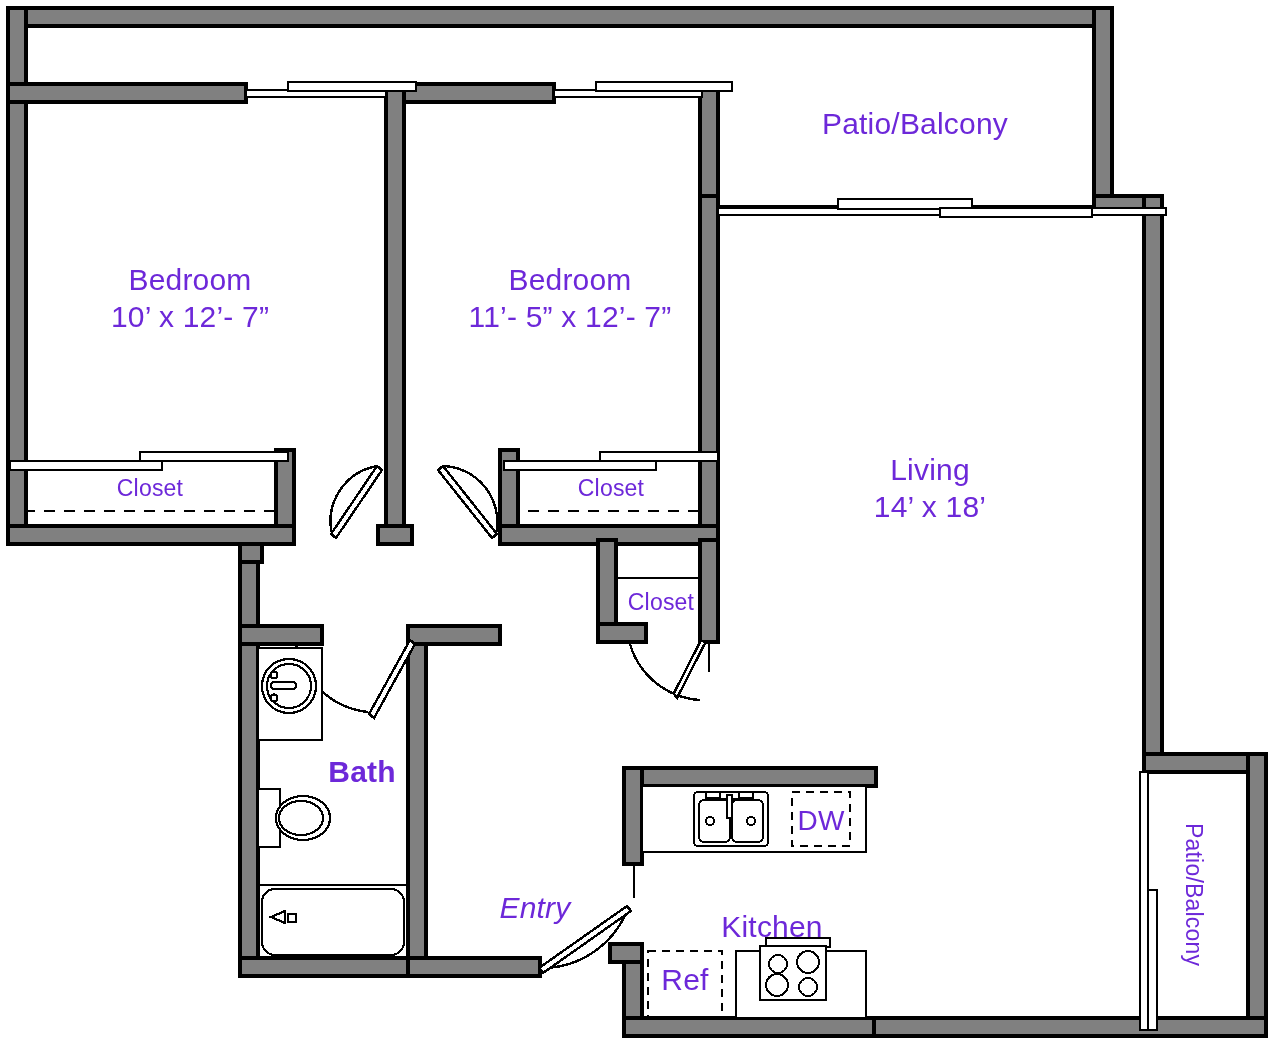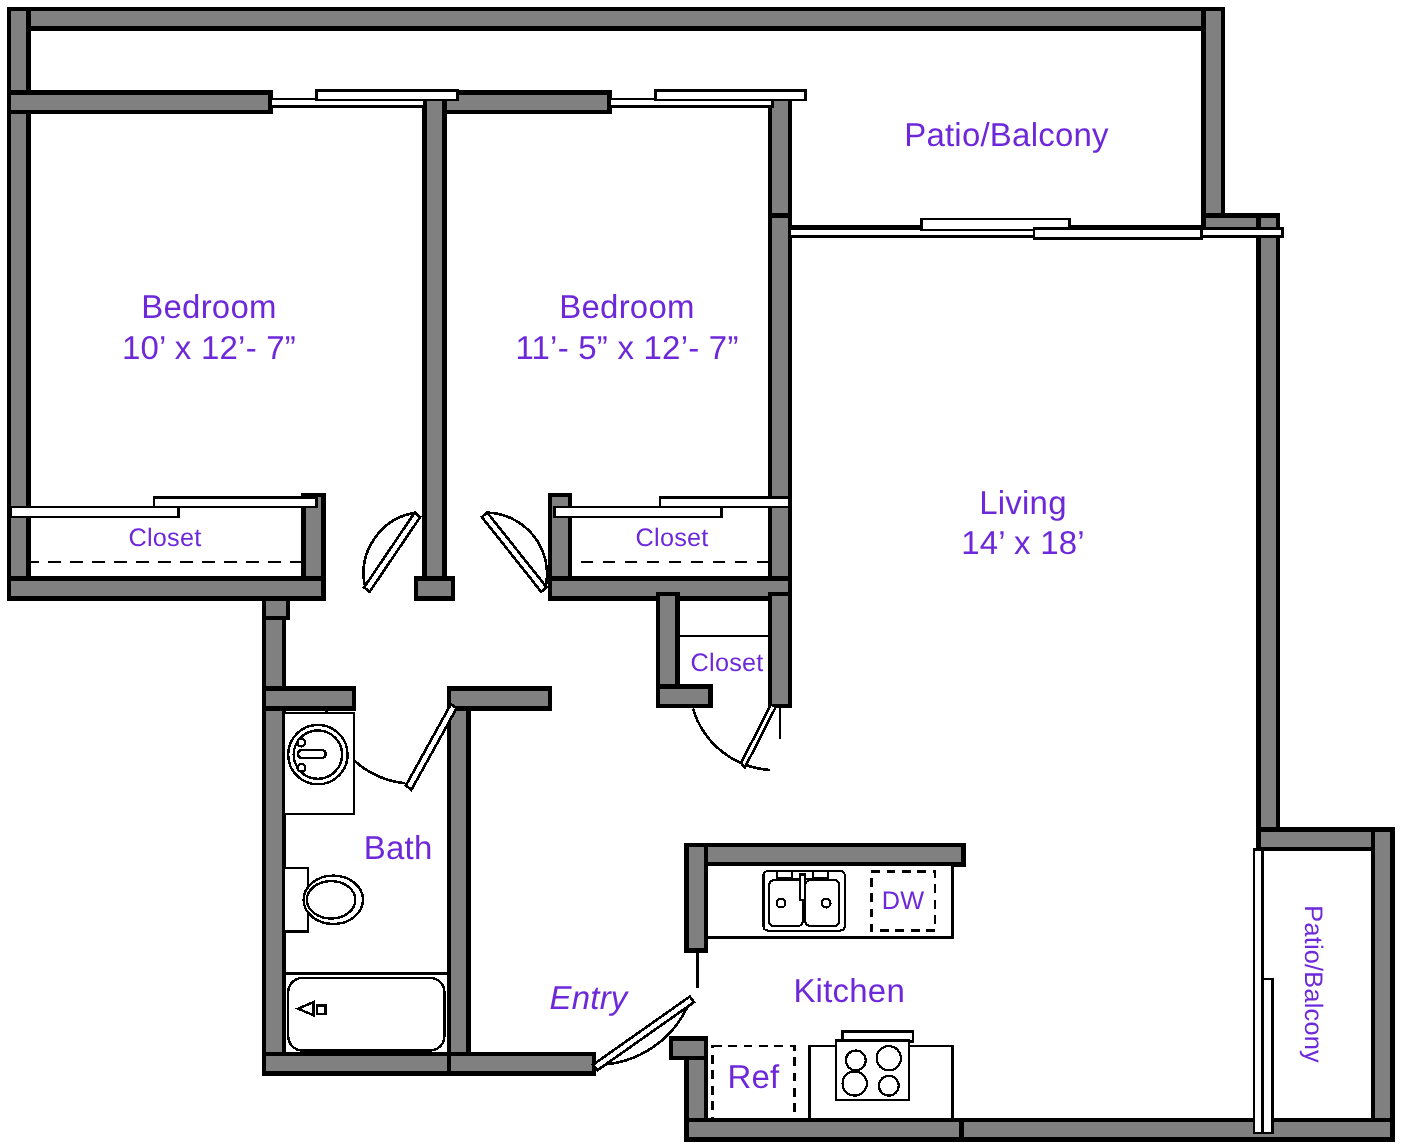--- a/index.html
+++ b/index.html
@@ -29,21 +29,21 @@
     color: #6d28d9;
     font-family: "Liberation Sans", sans-serif;
     text-align: center;
     white-space: nowrap;
     line-height: 1.22;
     letter-spacing: 0.2px;
     pointer-events: none;
   }
   .lbl-big { font-size: 30px; }
   .lbl-mid { font-size: 23px; }
-  .lbl-appl { font-size: 23px; }
+  .lbl-appl { font-size: 28px; }
   .vert {
     transform-origin: 50% 50%;
     writing-mode: vertical-rl;
     text-orientation: sideways;
   }
 </style>
 </head>
 <body>
 
 <div id="plan">
@@ -226,46 +226,46 @@
 
   <div class="room-label lbl-big" style="left:410px; top:262px; width:320px;">
     <div>Bedroom</div>
     <div>11’- 5” x 12’- 7”</div>
   </div>
 
   <div class="room-label lbl-big" style="left:750px; top:106px; width:330px;">
     <div>Patio/Balcony</div>
   </div>
 
-  <div class="room-label lbl-big" style="left:790px; top:440px; width:280px;">
+  <div class="room-label lbl-big" style="left:790px; top:452px; width:280px;">
     <div>Living</div>
     <div>14’ x 18’</div>
   </div>
 
   <div class="room-label lbl-mid" style="left:40px; top:474px; width:220px;">
     <div>Closet</div>
   </div>
 
   <div class="room-label lbl-mid" style="left:516px; top:474px; width:190px;">
     <div>Closet</div>
   </div>
 
   <div class="room-label lbl-mid" style="left:602px; top:588px; width:118px;">
     <div>Closet</div>
   </div>
 
-  <div class="room-label lbl-big" style="left:272px; top:754px; width:180px;">
+  <div class="room-label lbl-big" style="left:272px; top:754px; width:180px;font-weight:bold;">
     <div>Bath</div>
   </div>
 
   <div class="room-label lbl-big" style="left:440px; top:890px; width:190px;font-style:italic;">
     <div>Entry</div>
   </div>
 
-  <div class="room-label lbl-big" style="left:672px; top:884px; width:200px;">
+  <div class="room-label lbl-big" style="left:672px; top:909px; width:200px;">
     <div>Kitchen</div>
   </div>
 
 
   <div class="room-label lbl-appl" style="left:792px; top:804px; width:58px;">
     <div>DW</div>
   </div>
 
   <div class="room-label lbl-big" style="left:648px; top:962px; width:74px;">
     <div>Ref</div>

